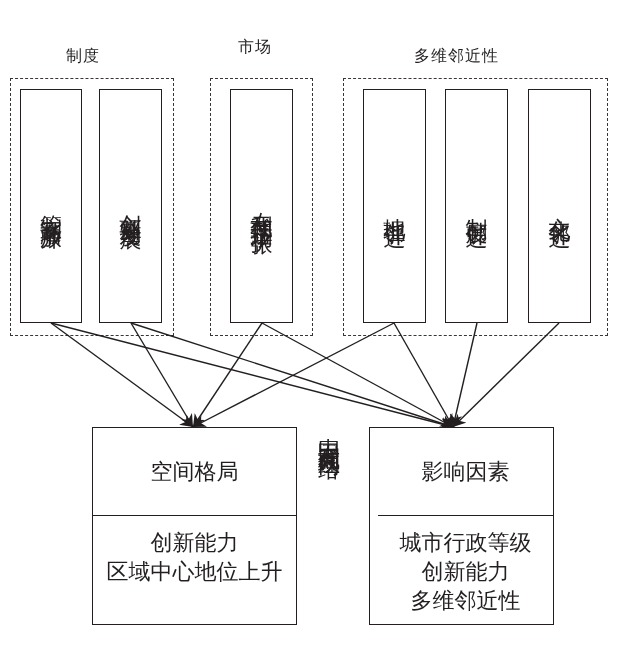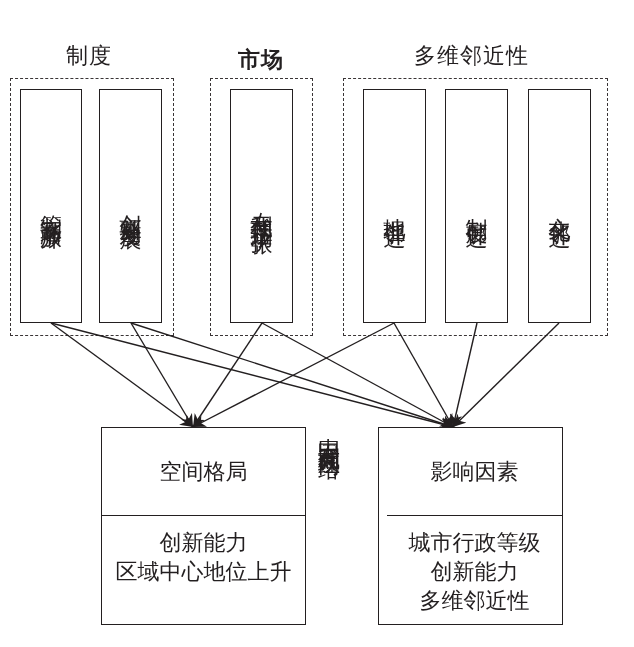--- a/index.html
+++ b/index.html
@@ -1,36 +1,36 @@
 <!DOCTYPE html>
 <html><head>
 <meta charset="utf-8">
 <style>
   html, body { margin: 0; padding: 0; background: #ffffff; }
   body { width: 634px; height: 647px; position: relative; overflow: hidden;
          font-family: "DejaVu Sans", sans-serif; color: #231f20; }
-  .group-title { position: absolute; font-size: 22px; line-height: 24px; text-align: right; white-space: nowrap; letter-spacing: 1px; }
+  .group-title { position: absolute; font-size: 16px; line-height: 24px; text-align: right; white-space: nowrap; letter-spacing: 1px; }
   .dash { position: absolute; border: 1.5px dashed #3a3536; box-sizing: border-box; }
   .factor { position: absolute; border: 1.5px solid #231f20; box-sizing: border-box; background: #fff;
             display: flex; align-items: center; justify-content: center; }
   .vtext { writing-mode: vertical-rl; text-orientation: upright; font-size: 22px; line-height: 24px; letter-spacing: 3px; }
-  .outbox { position: absolute; border: 1.5px solid #231f20; box-sizing: border-box; background: #fff; margin-left: 9px; }
+  .outbox { position: absolute; border: 1.5px solid #231f20; box-sizing: border-box; background: #fff; }
   .outbox .head { height: 88px; border-bottom: 1.5px solid #231f20; box-sizing: border-box;
                   display: flex; align-items: center; justify-content: center; font-size: 22px; }
   .outbox .body { padding-top: 12px; text-align: center; font-size: 22px; line-height: 29px; }
   .outbox .body div { white-space: nowrap; }
   svg#arrows { position: absolute; left: 0; top: 0; }
   .center-label { position: absolute; left: 317px; top: 420px; writing-mode: vertical-rl; text-orientation: upright;
                   font-size: 22px; letter-spacing: 3px; line-height: 24px; }
 </style>
 </head>
 <body>
 
 <div class="group-title" style="left:66px; top:44px;">制度</div>
-<div class="group-title" style="left:238px; top:48px;font-weight:bold;">市场</div>
+<div class="group-title" style="left:238px; top:35px;">市场</div>
 <div class="group-title" style="left:414px; top:44px;">多维邻近性</div>
 
 <div class="dash" style="left:10px; top:78px; width:164px; height:258px;"></div>
 <div class="dash" style="left:210px; top:78px; width:103px; height:258px;"></div>
 <div class="dash" style="left:343px; top:78px; width:265px; height:258px;"></div>
 
 <div class="factor" style="left:20px; top:89px; width:62px; height:234px;">
   <span class="vtext">管制逐渐放开</span>
 </div>
 <div class="factor" style="left:99px; top:89px; width:63px; height:234px;">

